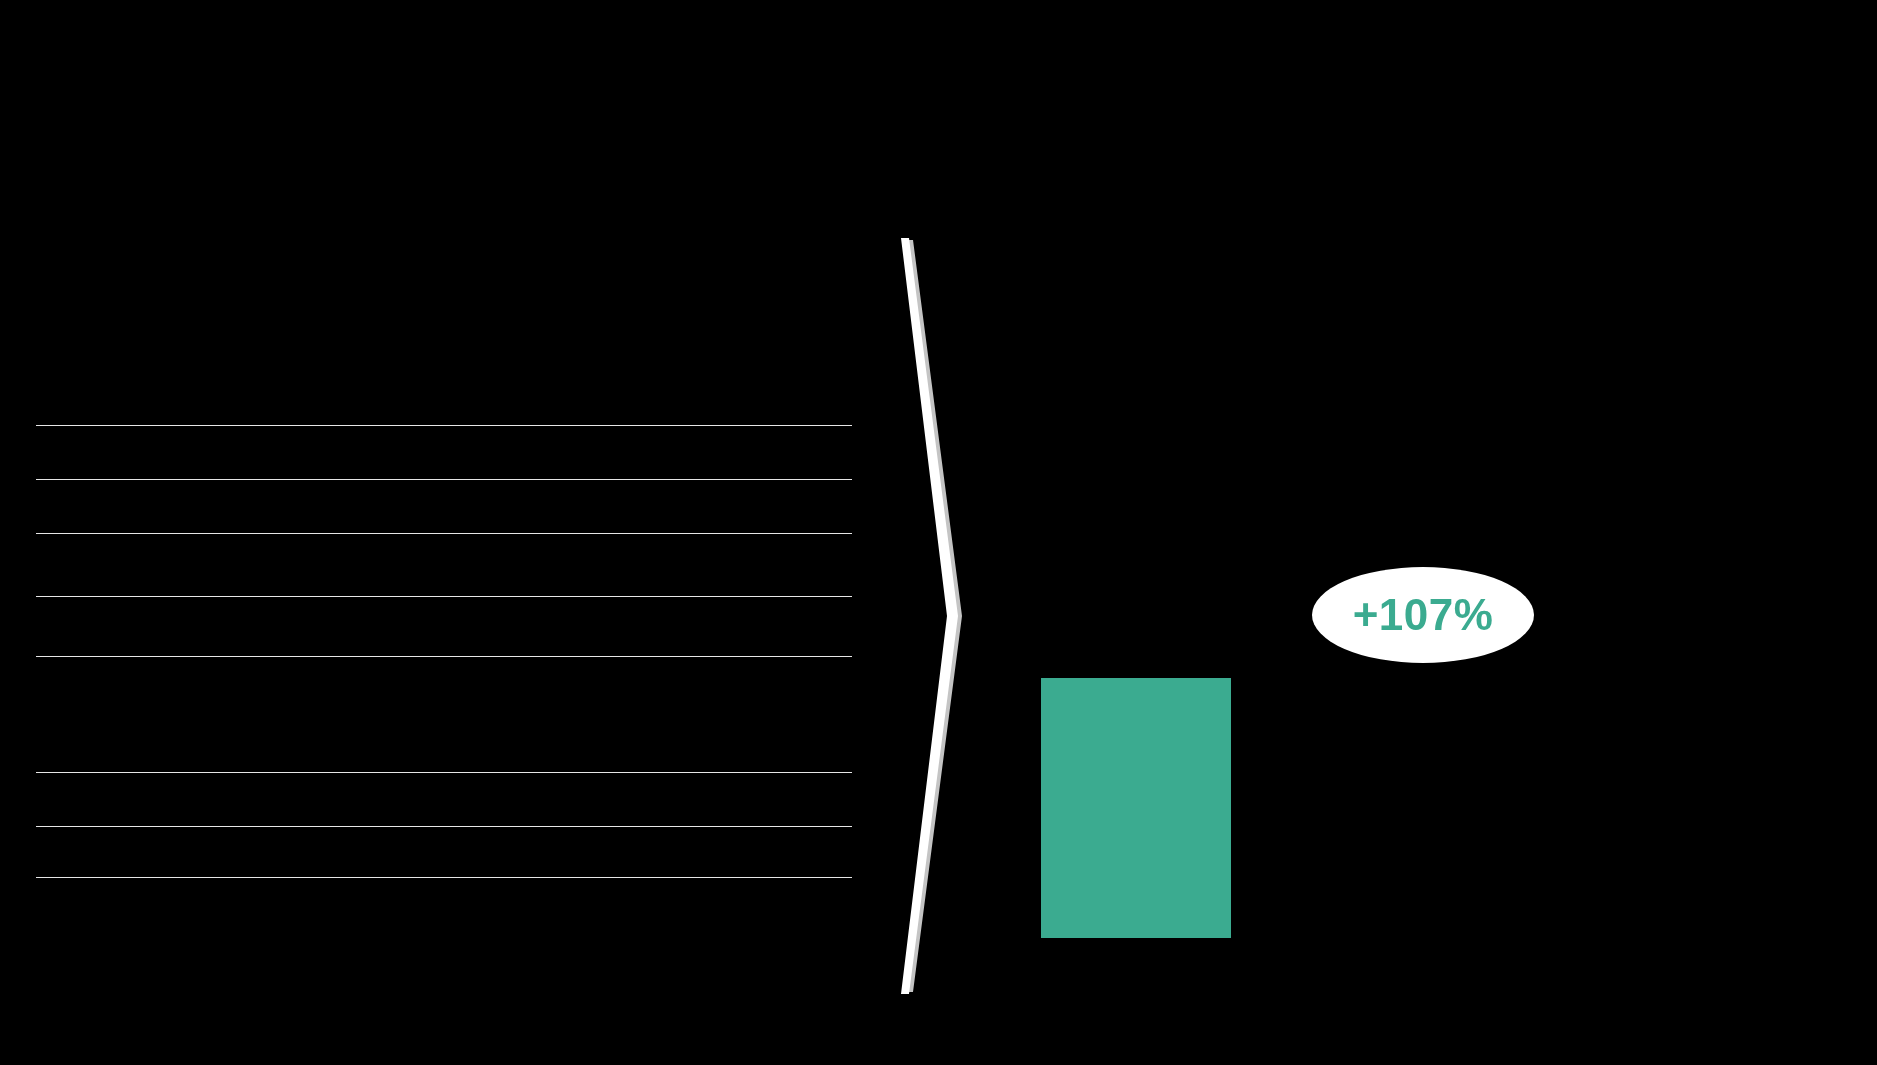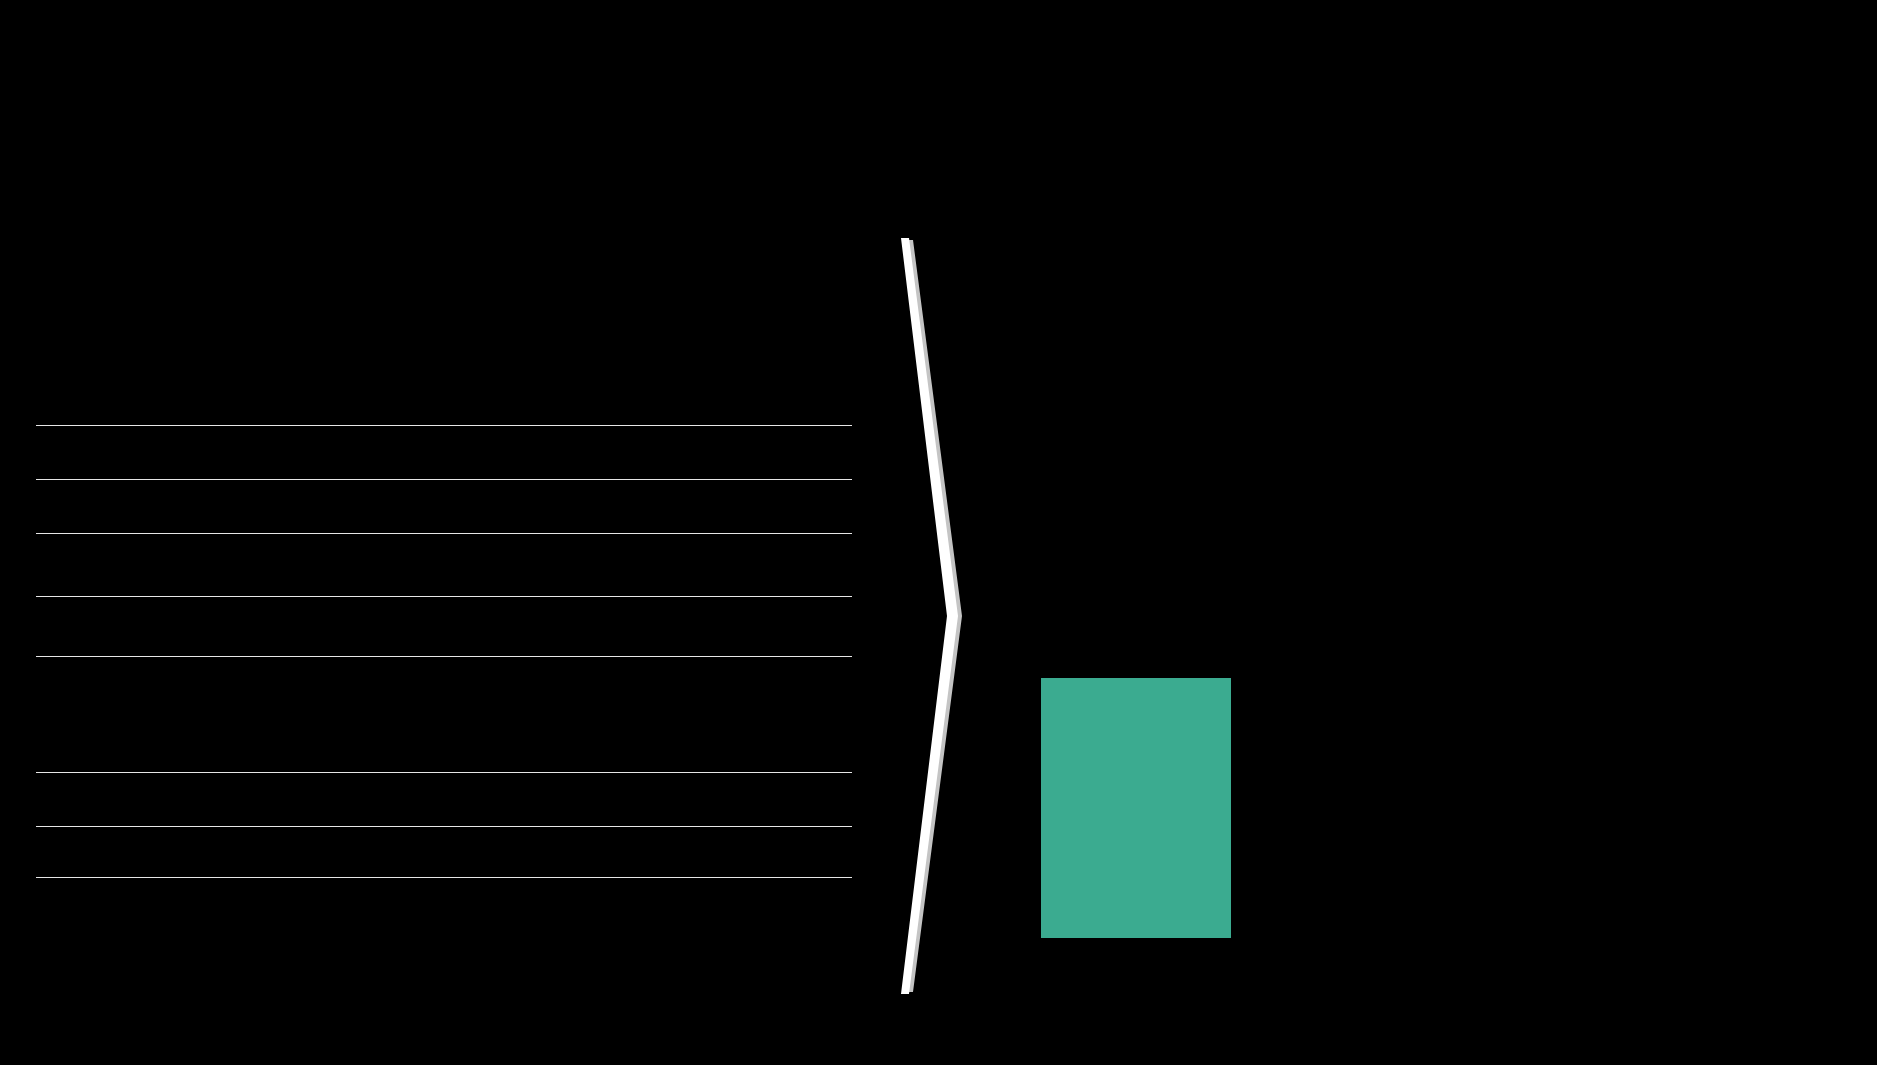--- a/index.html
+++ b/index.html
@@ -90,14 +90,17 @@
     <svg width="90" height="756" viewBox="0 0 90 756" xmlns="http://www.w3.org/2000/svg">
 
       <path d="M7,2 L15,2 L64,378 L15,754 L7,754 L53,378 Z" fill="#C4C4C4"></path>
 
       <path d="M3,0 L11,0 L60,378 L11,756 L3,756 L49,378 Z" fill="#FFFFFF"></path>
     </svg>
   </div>
 
   <div class="bar"></div>
 
+  <div class="callout">
+    <span>+107%</span>
+  </div>
 
 </div>
 
 </body></html>

